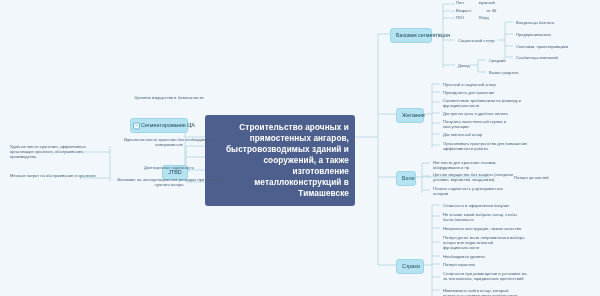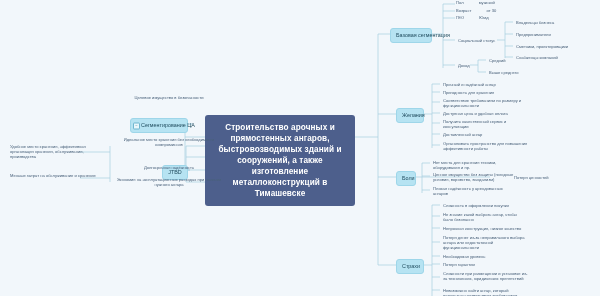--- a/index.html
+++ b/index.html
@@ -138,21 +138,21 @@
       <path d="M432 216 L440 216"></path>
       <path d="M432 228 L440 228"></path>
       <path d="M432 242 L440 242"></path>
       <path d="M432 256 L440 256"></path>
       <path d="M432 264 L440 264"></path>
       <path d="M432 277 L440 277"></path>
       <path d="M432 290 L440 290"></path>
     </g>
   </svg>
 
-  <div class="node central" style="left:205px;top:115px;width:150px;">Строительство арочных и прямостенных ангаров, быстровозводимых зданий и сооружений, а также изготовление металлоконструкций в Тимашевске</div>
+  <div class="node central" style="left:205px;top:115px;width:150px;text-align:right;">Строительство арочных и прямостенных ангаров, быстровозводимых зданий и сооружений, а также изготовление металлоконструкций в Тимашевске</div>
 
   <div class="node pill withicon" style="left:130px;top:118px;width:58px;">
     <span class="collapse-icon">−</span>
     <span>Сегментирование ЦА</span>
   </div>
 
   <div class="node pill" style="left:162px;top:165px;width:26px;">
     <span>JTBD</span>
   </div>
 

